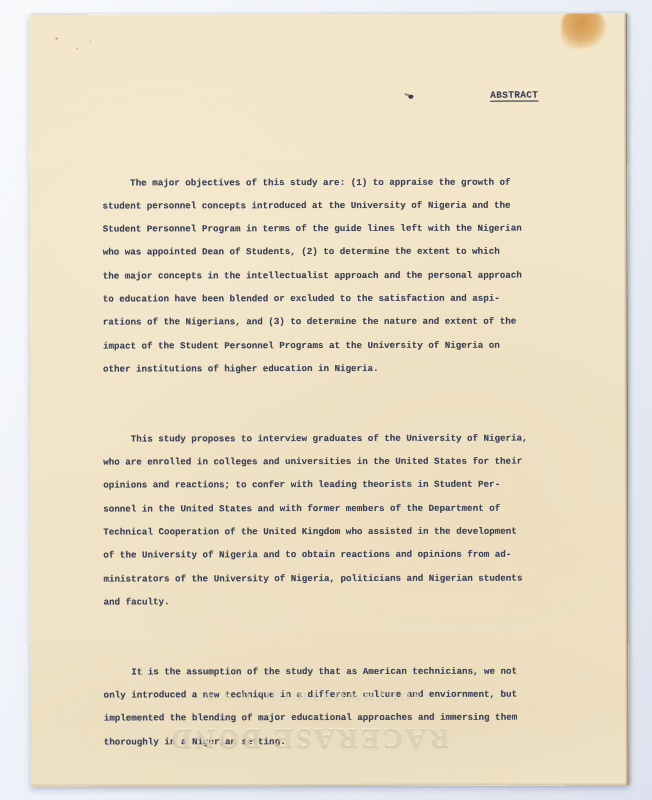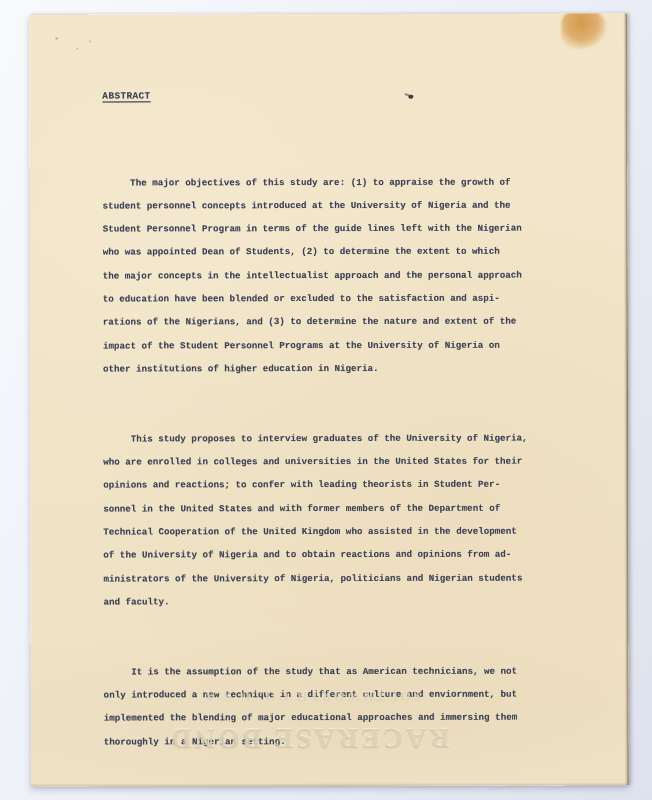--- a/index.html
+++ b/index.html
@@ -40,21 +40,21 @@
   .pen-mark{position:absolute;left:375px;top:79px;width:9px;height:7px;}
   .pen-mark::after{
     content:"";position:absolute;right:0;top:2px;width:5px;height:4px;
     background:#3c3c44;border-radius:60% 40% 55% 45%;
   }
   .pen-mark::before{
     content:"";position:absolute;left:0;top:1px;width:6px;height:2px;
     background:rgba(70,70,80,0.55);border-radius:2px;transform:rotate(18deg);
   }
   .doc-title{
-    position:absolute;left:73px;top:75px;width:436px;text-align:left;
+    position:absolute;left:73px;top:75px;width:436px;text-align:right;
     font:700 9.4px/14px "Liberation Mono","DejaVu Sans Mono",monospace;
     color:#3b4156;letter-spacing:0.4px;
     text-shadow:0.2px 0.2px 0 rgba(59,65,86,0.35);
   }
   .doc{
     position:absolute;left:73px;top:110px;width:436px;
     font:600 9.2px/23.3px "Liberation Mono","DejaVu Sans Mono",monospace;
     color:#3b4156;white-space:pre;
     text-shadow:0.2px 0.2px 0 rgba(59,65,86,0.30);
   }

